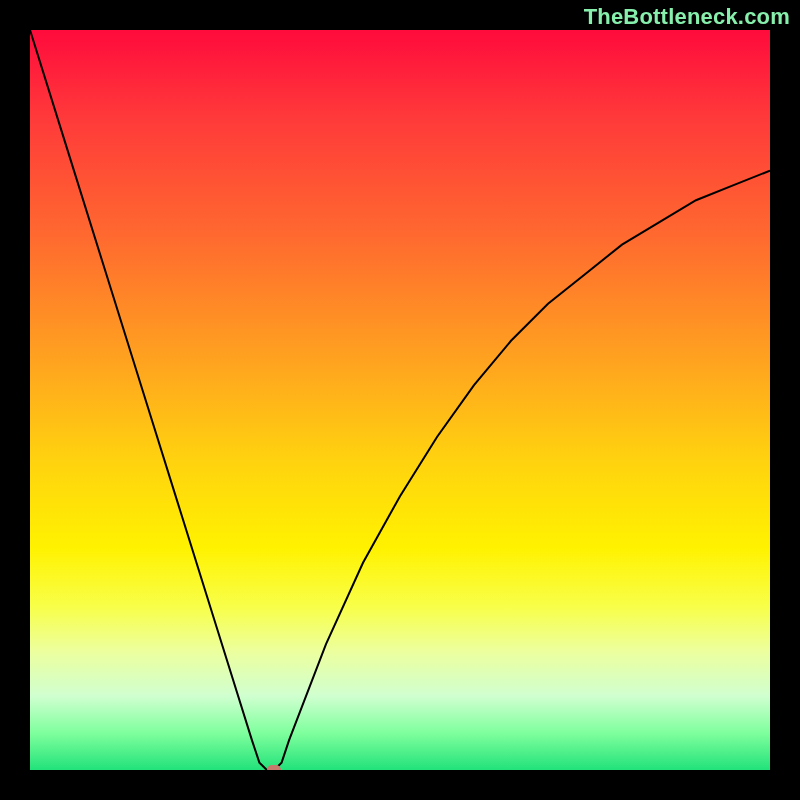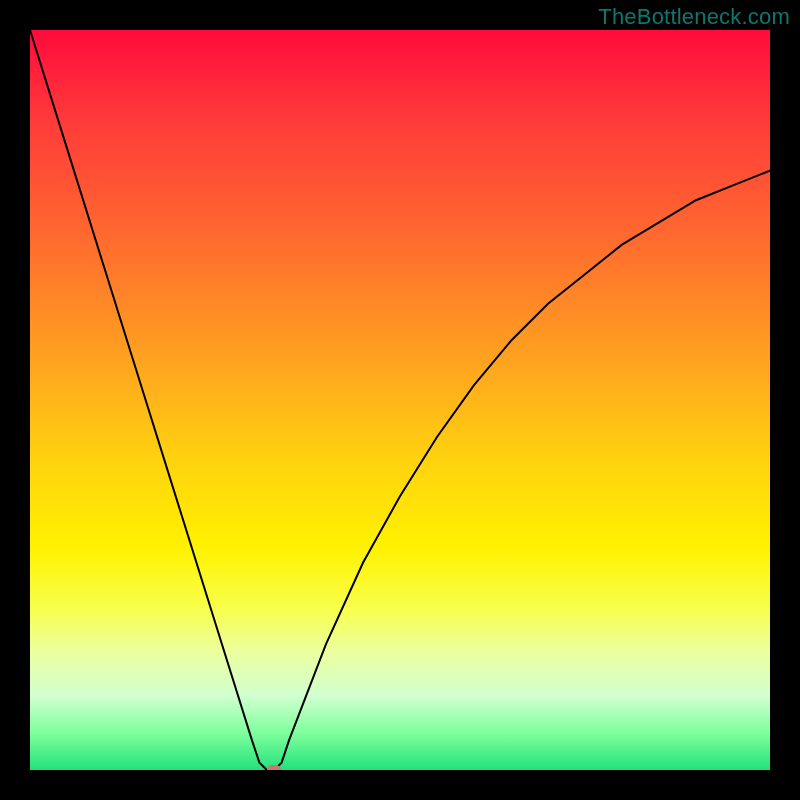--- a/index.html
+++ b/index.html
@@ -60,22 +60,22 @@
     height: 10px;
     background: #c67b6c;
     border-radius: 5px;
     transform: translate(-50%, -50%);
   }
   .watermark {
     position: absolute;
     top: 4px;
     right: 10px;
     font-size: 22px;
-    color: #0f766e;
-    font-weight: 400;
+    color: #86efac;
+    font-weight: 700;
     letter-spacing: 0.2px;
   }
 </style>
 </head>
 <body>
 
 <div class="frame">
   <div class="watermark">TheBottleneck.com</div>
   <div class="plot">
     <div class="gradient"></div>

